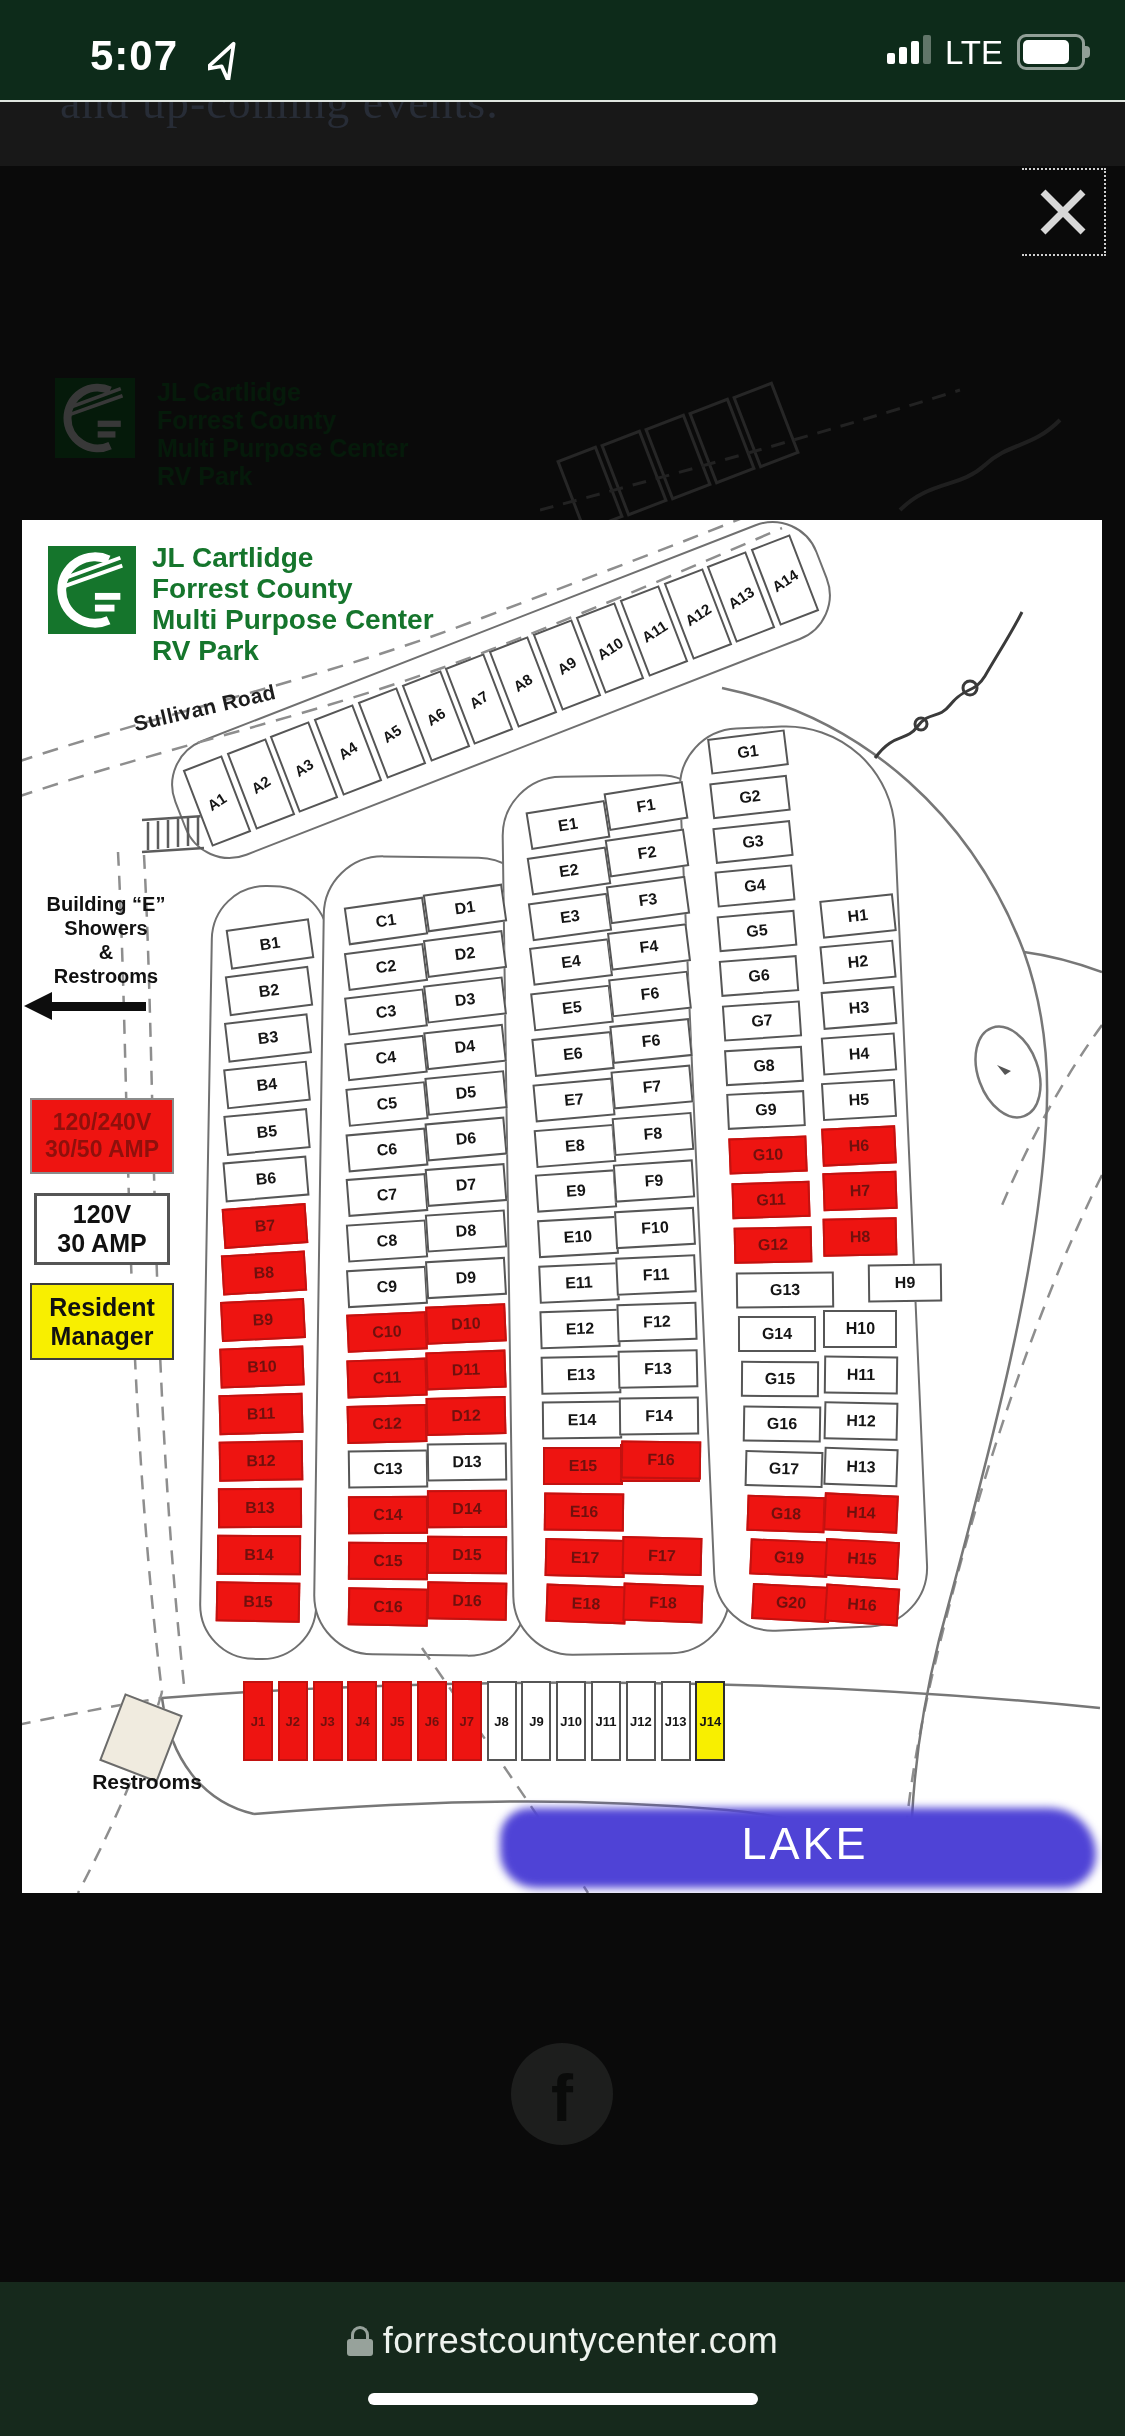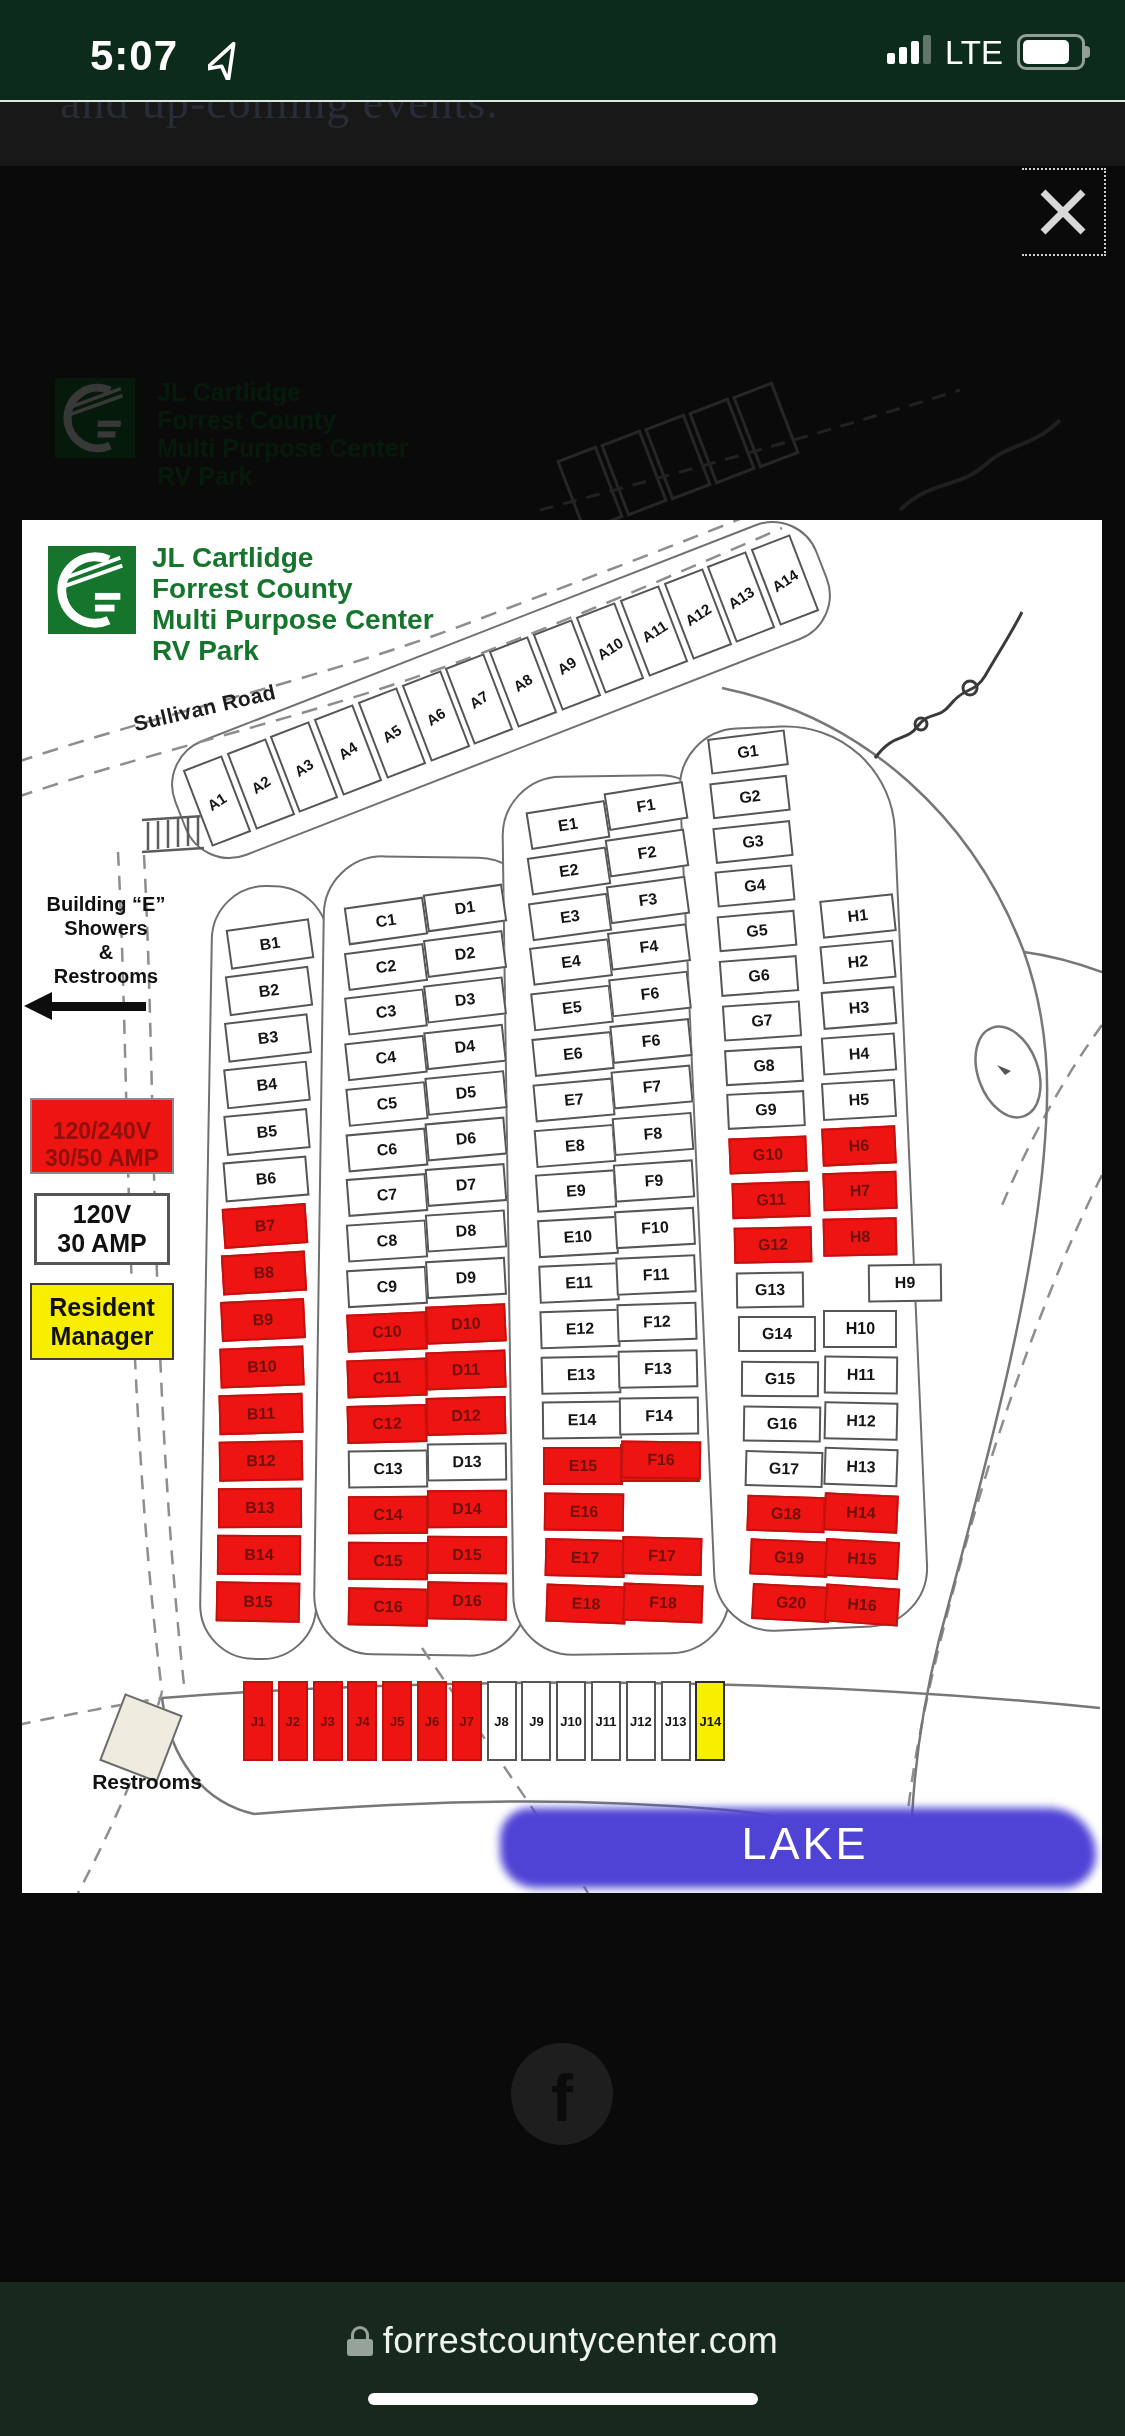--- a/index.html
+++ b/index.html
@@ -49,21 +49,21 @@
   .sullivan{position:absolute;left:110px;top:176px;z-index:5;transform:rotate(-13deg);
             font-size:21px;font-weight:bold;color:#1c1c1c;letter-spacing:.5px;}
   .bldgE{position:absolute;left:0px;top:372px;width:168px;text-align:center;z-index:5;
          font-size:20px;line-height:24px;font-weight:bold;color:#111;}
   .arrow-bar{position:absolute;left:28px;top:482px;width:96px;height:9px;background:#0d0d0d;z-index:5;}
   .arrow-head{position:absolute;left:2px;top:472px;width:0;height:0;z-index:5;
               border-top:14px solid transparent;border-bottom:14px solid transparent;border-right:28px solid #0d0d0d;}
   .lg{position:absolute;box-sizing:border-box;text-align:center;font-weight:bold;z-index:5;
       display:flex;flex-direction:column;justify-content:center;}
   .lg-red{left:8px;top:578px;width:144px;height:76px;background:var(--red);border:2px solid #8b8b8b;
-          color:#8f100c;font-size:23px;line-height:27px;justify-content:flex-end;}
+          color:#8f100c;font-size:23px;line-height:27px;}
   .lg-white{left:12px;top:673px;width:136px;height:72px;background:#fff;border:3px solid #555;
             color:#111;font-size:25px;line-height:29px;}
   .lg-yellow{left:8px;top:763px;width:144px;height:77px;background:var(--yellow);border:2.5px solid #3c3c3c;
              color:#111;font-size:25px;line-height:29px;}
   .restroom-bldg{position:absolute;left:88px;top:1182px;width:62px;height:72px;background:#f0ebdf;
                  border:2.5px solid #6b6b6b;transform:rotate(21deg);z-index:4;box-sizing:border-box;}
   .restroom-lbl{position:absolute;left:30px;top:1250px;width:190px;text-align:center;z-index:5;
                 font-size:21px;font-weight:bold;color:#111;}
   .lake{position:absolute;left:478px;top:1288px;width:596px;height:80px;background:var(--lake);z-index:2;
         border-radius:38px 60px 42px 46px;filter:blur(4px);}
@@ -489,21 +489,21 @@
         </div>
         <div class="slot prem" style="left: 707.368px; top: 617.2px; width: 78px; height: 36px; transform: rotate(-2.26316deg); font-size: 16px;">
           <span>G10</span>
         </div>
         <div class="slot prem" style="left: 709.632px; top: 662px; width: 78px; height: 36px; transform: rotate(-1.73684deg); font-size: 16px;">
           <span>G11</span>
         </div>
         <div class="slot prem" style="left: 711.895px; top: 706.8px; width: 78px; height: 36px; transform: rotate(-1.21053deg); font-size: 16px;">
           <span>G12</span>
         </div>
-        <div class="slot std" style="left: 714.158px; top: 751.6px; width: 68px; height: 36px; transform: rotate(-0.684211deg); font-size: 16px;">
+        <div class="slot std" style="left: 714.158px; top: 751.6px; width: 98px; height: 36px; transform: rotate(-0.684211deg); font-size: 16px;">
           <span>G13</span>
         </div>
         <div class="slot std" style="left: 716.421px; top: 796.4px; width: 78px; height: 36px; transform: rotate(-0.157895deg); font-size: 16px;">
           <span>G14</span>
         </div>
         <div class="slot std" style="left: 718.684px; top: 841.2px; width: 78px; height: 36px; transform: rotate(0.368421deg); font-size: 16px;">
           <span>G15</span>
         </div>
         <div class="slot std" style="left: 720.947px; top: 886px; width: 78px; height: 36px; transform: rotate(0.894737deg); font-size: 16px;">
           <span>G16</span>

